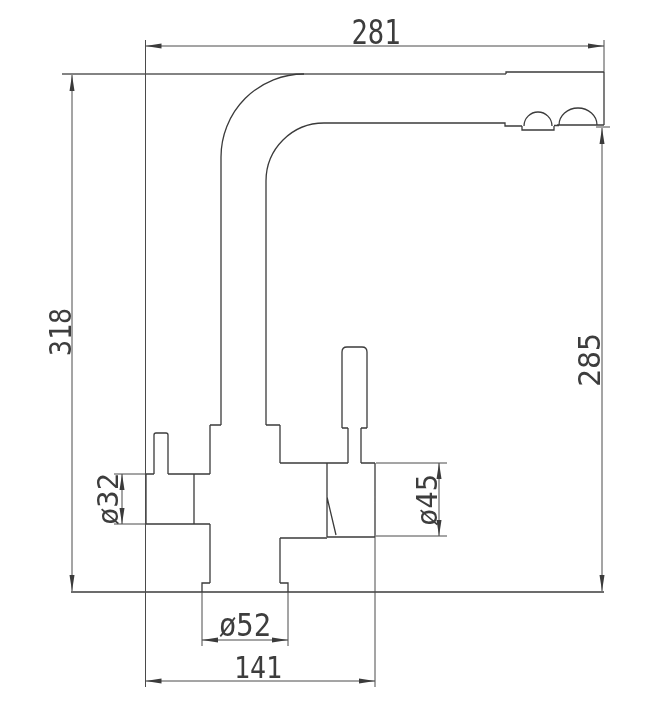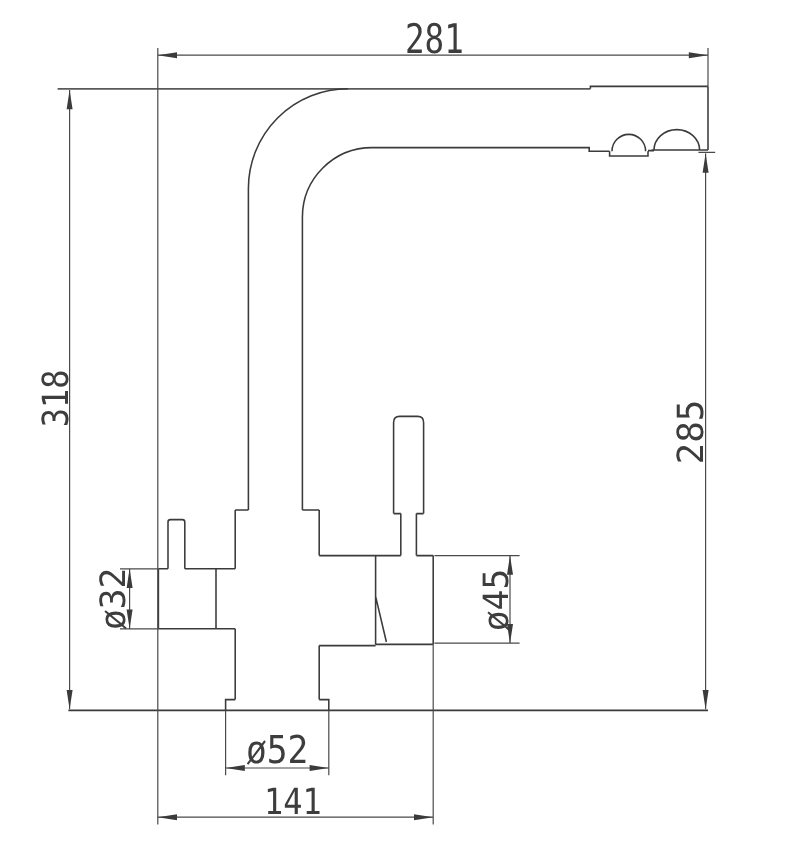--- a/index.html
+++ b/index.html
@@ -6,20 +6,21 @@
     margin: 0;
     padding: 0;
     background: #ffffff;
   }
   .page {
     position: relative;
     width: 636px;
     height: 706px;
     background: #ffffff;
     overflow: hidden;
+    padding-left: 14px;
   }
   svg.drawing {
     display: block;
     width: 660px;
     height: 706px;
   }
   .obj {
     fill: none;
     stroke: #3b3b3b;
     stroke-width: 1.3;

